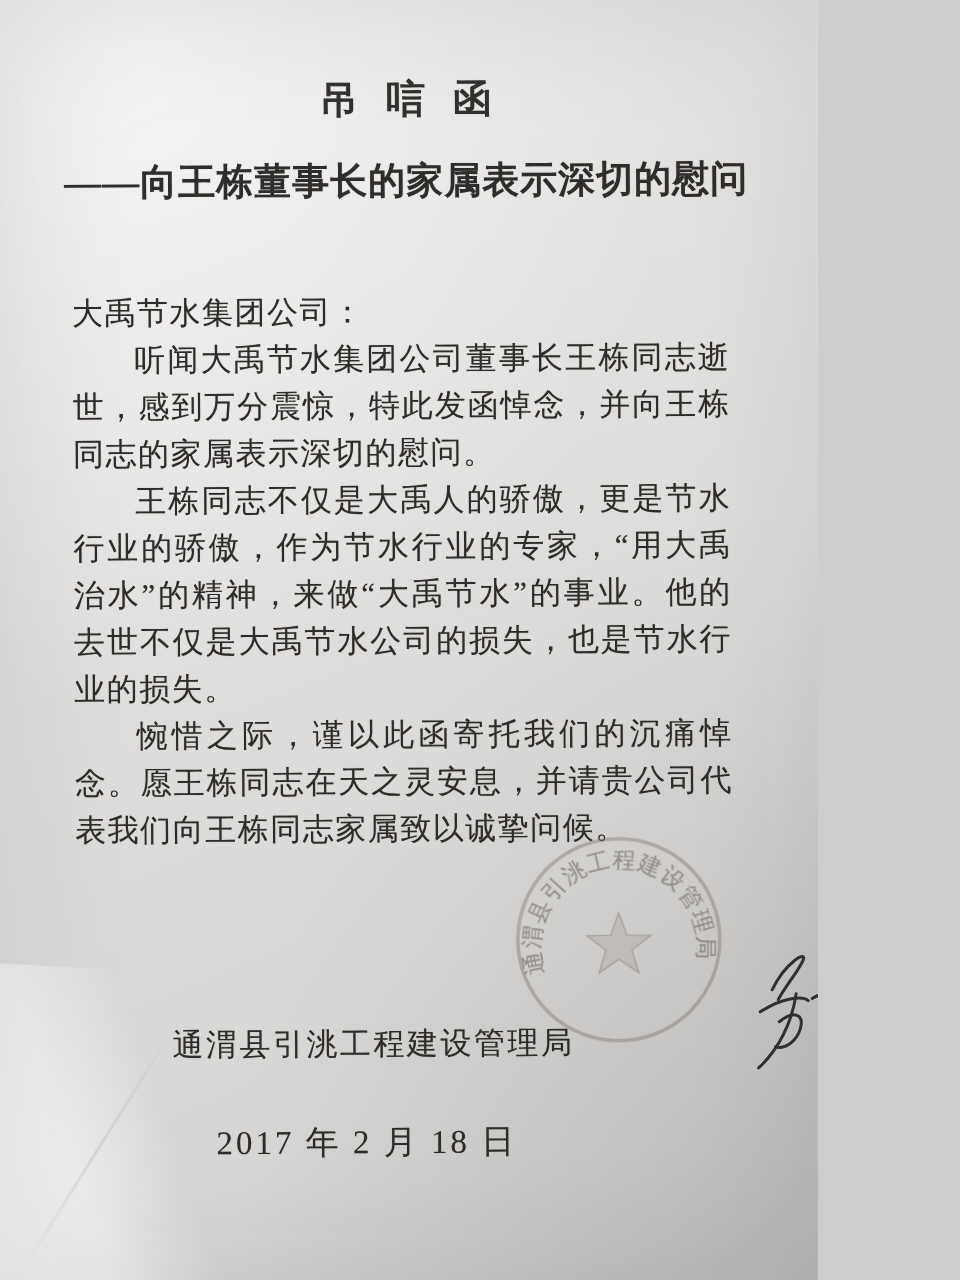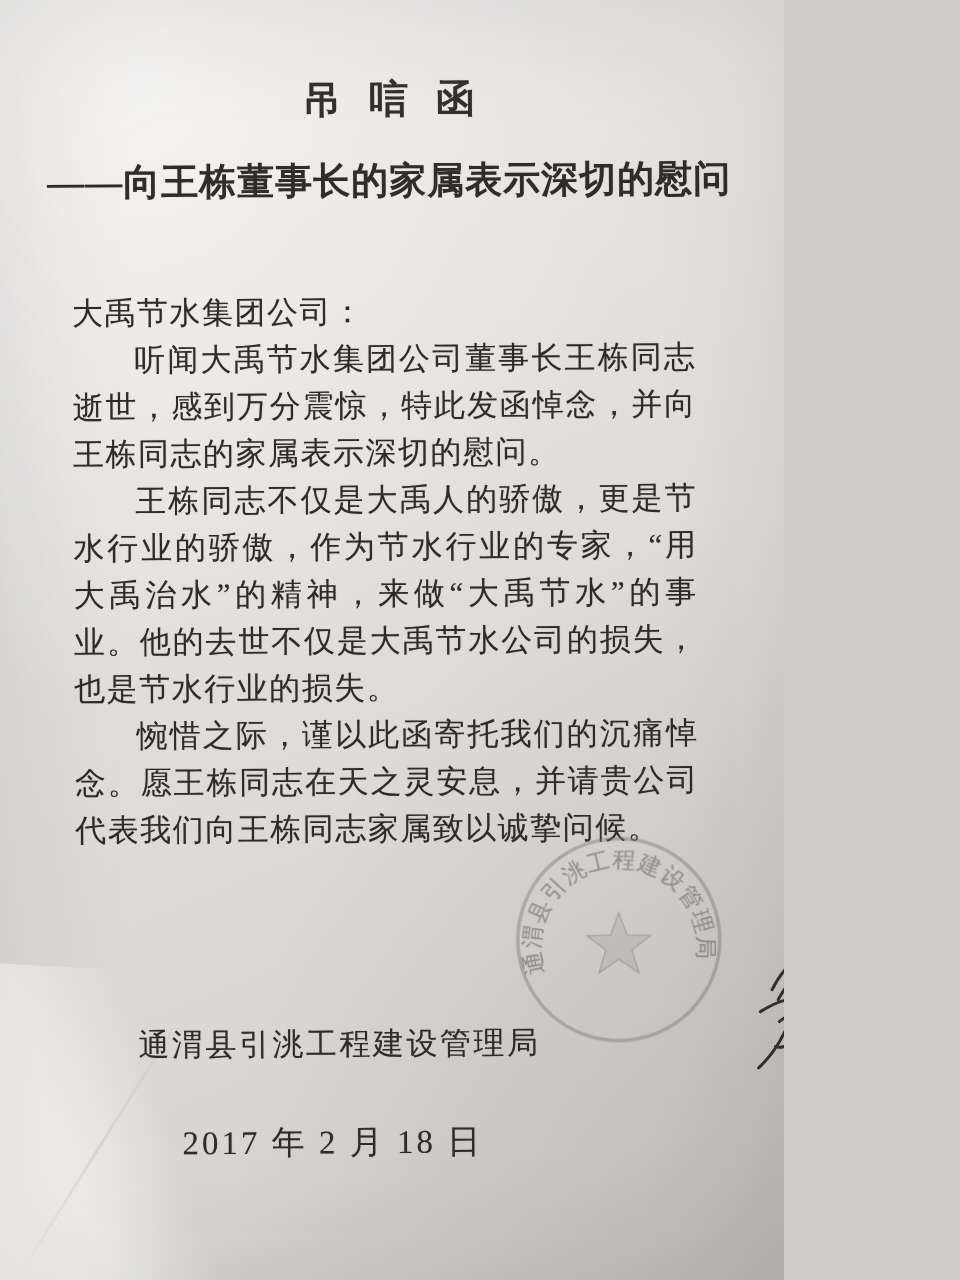--- a/index.html
+++ b/index.html
@@ -7,20 +7,21 @@
     width:960px;height:1280px;overflow:hidden;
     font-family:"Liberation Serif","DejaVu Serif",serif;
     background:#cfcdcb;
   }
   .photo{
     position:relative;width:784px;height:1280px;overflow:hidden;
     background:
       radial-gradient(120% 90% at 18% 6%, rgba(255,255,255,0.55) 0%, rgba(255,255,255,0) 55%),
       radial-gradient(130% 110% at 100% 100%, rgba(60,58,56,0.16) 0%, rgba(60,58,56,0) 55%),
       linear-gradient(158deg,#e9e7e5 0%,#e2e0de 38%,#dbd9d7 66%,#d2d0ce 100%);
+    padding-left: 34px;
   }
   
   .fold{
     position:absolute;left:-40px;bottom:-30px;width:320px;height:340px;
     background:linear-gradient(68deg,#f6f5f3 0%,#efeeec 38%,rgba(239,238,236,0) 62%);
     transform:rotate(3deg);
   }
   .crease{
     position:absolute;left:96px;bottom:-20px;width:3px;height:300px;
     background:linear-gradient(to bottom,rgba(0,0,0,0) 0%,rgba(110,108,106,0.14) 50%,rgba(0,0,0,0) 100%);

